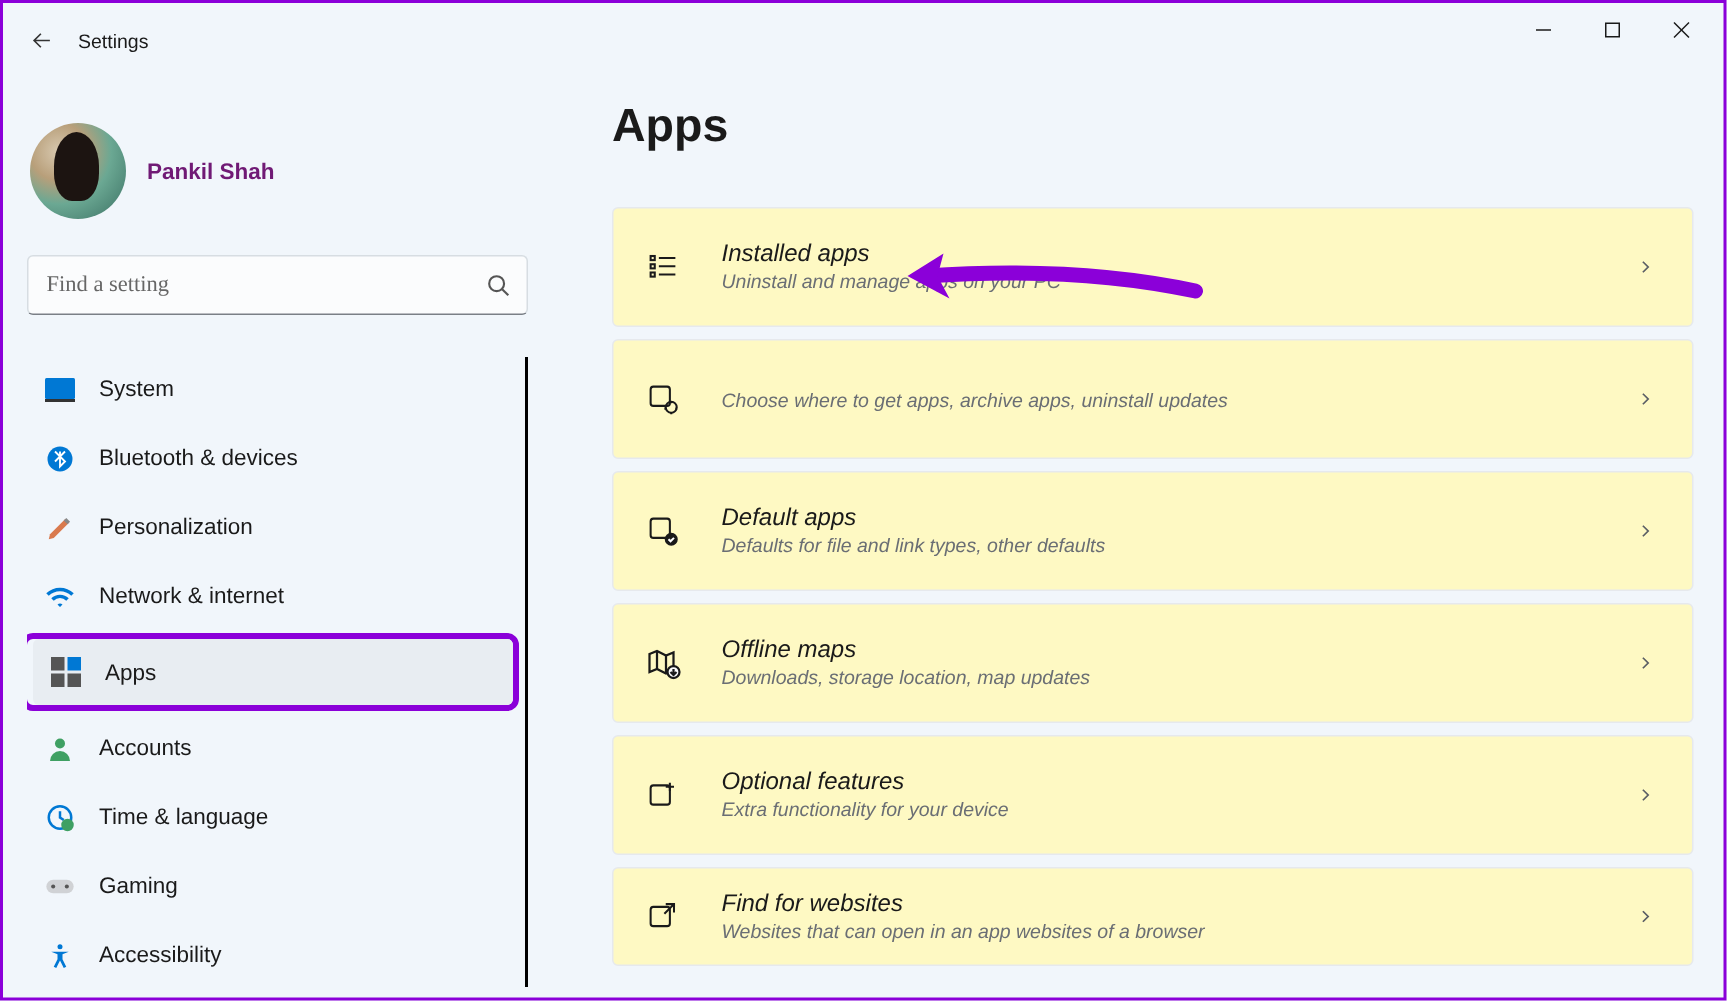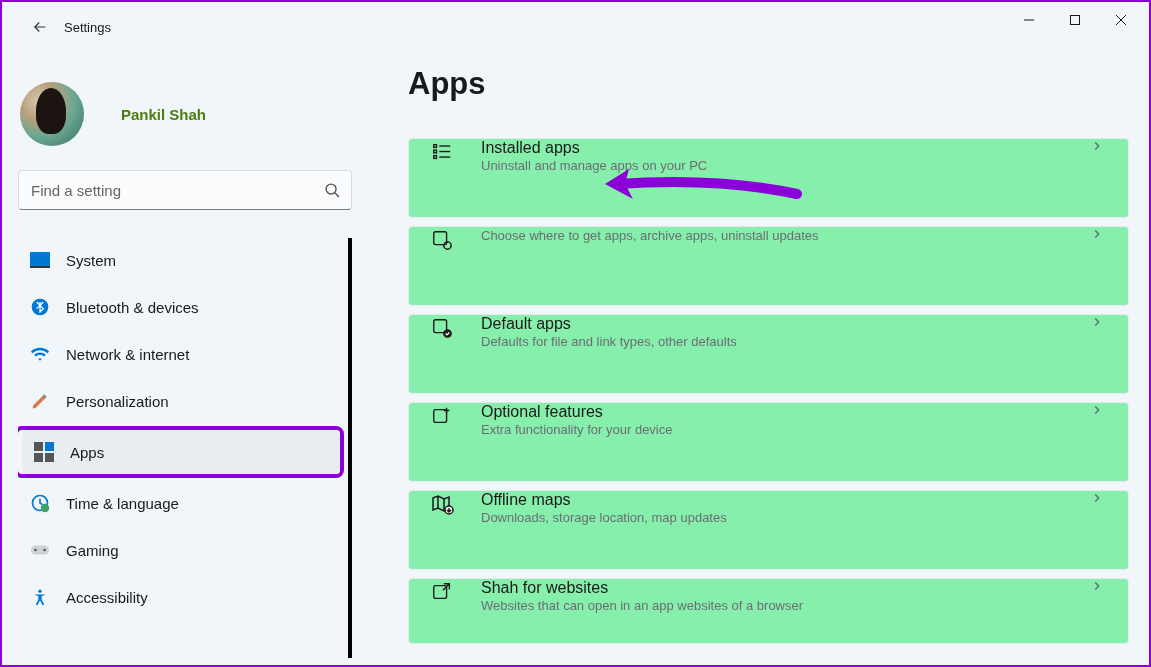--- a/index.html
+++ b/index.html
@@ -13,21 +13,21 @@
       height: 667px;
       background: #f1f6fb;
       border: 2px solid #8b00d9;
       overflow: hidden;
       position: relative;
     }
     .titlebar {
       height: 50px;
       display: flex;
       align-items: center;
-      padding-left: 20px;
+      padding-left: 8px;
       position: relative;
     }
     .back-btn {
       width: 36px;
       height: 36px;
       display: flex;
       align-items: center;
       justify-content: center;
       cursor: pointer;
     }
@@ -81,51 +81,51 @@
       top: 6px;
       left: 16px;
       width: 30px;
       height: 46px;
       background: #1c1411;
       border-radius: 50% 50% 40% 40%;
     }
     .username {
       font-size: 15px;
       font-weight: 600;
-      color: #4d7c0f;
-      margin-left: 23px;
+      color: #701a75;
     }
     .search-box {
       height: 40px;
       border: 1px solid #d7dde2;
       border-bottom: 1px solid #7a7f86;
       border-radius: 4px;
       background: #fbfcfd;
       display: flex;
       align-items: center;
       padding: 0 10px 0 12px;
       margin-bottom: 28px;
     }
     .search-input {
       flex: 1;
       border: none;
       outline: none;
       background: transparent;
       font-size: 15px;
       color: #000000;
+      font-family: Liberation Serif, serif;
     }
     .search-input::placeholder {
       color: #666;
     }
     .nav {
       display: flex;
       flex-direction: column;
       gap: 3px;
       padding-right: 4px;
-      border-right: 4px solid #000000;
+      border-right: 2px solid #000000;
       height: 420px;
       overflow: hidden;
     }
     .nav-item {
       height: 44px;
       display: flex;
       align-items: center;
       gap: 16px;
       padding: 0 12px;
       border-radius: 4px;
@@ -160,28 +160,30 @@
       color: #1a1a1a;
       margin-bottom: 36px;
     }
     .cards {
       display: flex;
       flex-direction: column;
       gap: 8px;
       max-width: 730px;
     }
     .card {
-      background: #86efac;
+      background: #fef9c3;
       border: 1px solid #e6e9ed;
       border-radius: 4px;
       height: 80px;
       display: flex;
+      align-items: center;
       padding: 0 24px 0 20px;
       cursor: pointer;
       position: relative;
+      font-style: italic;
     }
     .card-icon {
       width: 26px;
       height: 26px;
       margin-right: 26px;
       display: flex;
       align-items: center;
       justify-content: center;
     }
     .card-text {
@@ -271,50 +273,59 @@
         <span class="icon">
           <svg width="20" height="20" viewBox="0 0 24 24">
               <circle cx="12" cy="12" r="10" fill="#0078d4"></circle>
               <path d="M12 6v12l4-4-4-4 4-4-4 4-4-4m0 8l4-4" stroke="#fff" stroke-width="1.5" fill="none"></path>
             </svg>
         </span>
         <span>Bluetooth &amp; devices</span>
       </div>
       <div class="nav-item">
         <span class="icon">
-          <svg width="20" height="20" viewBox="0 0 24 24" fill="#0078d4">
-              <path d="M12 20l-2-2a3 3 0 014 0zM5 13a10 10 0 0114 0l-2 2a7 7 0 00-10 0zM1 9a16 16 0 0122 0l-2 2a13 13 0 00-18 0z"></path>
-            </svg>
-        </span>
-        <span>Network &amp; internet</span>
-      </div>
-      <div class="nav-item">
-        <span class="icon">
           <svg width="20" height="20" viewBox="0 0 24 24">
               <path d="M3 21l4-1 12-12-3-3L4 17z" fill="#d97a4e"></path>
               <path d="M16 5l3 3" stroke="#888" stroke-width="3"></path>
             </svg>
         </span>
         <span>Personalization</span>
+      </div>
+      <div class="nav-item">
+        <span class="icon">
+          <svg width="20" height="20" viewBox="0 0 24 24" fill="#0078d4">
+              <path d="M12 20l-2-2a3 3 0 014 0zM5 13a10 10 0 0114 0l-2 2a7 7 0 00-10 0zM1 9a16 16 0 0122 0l-2 2a13 13 0 00-18 0z"></path>
+            </svg>
+        </span>
+        <span>Network &amp; internet</span>
       </div>
       <div class="highlight-box">
         <div class="nav-item active">
           <span class="icon">
             <svg width="20" height="20" viewBox="0 0 20 20">
                 <rect x="0" y="0" width="9" height="9" fill="#555"></rect>
                 <rect x="11" y="0" width="9" height="9" fill="#0078d4"></rect>
                 <rect x="0" y="11" width="9" height="9" fill="#555"></rect>
                 <rect x="11" y="11" width="9" height="9" fill="#555"></rect>
               </svg>
           </span>
           <span>Apps</span>
         </div>
       </div>
       <div class="nav-item">
         <span class="icon">
+          <svg width="20" height="20" viewBox="0 0 24 24" fill="#3fa063">
+              <circle cx="12" cy="8" r="4"></circle>
+              <path d="M4 22a8 8 0 0116 0z"></path>
+            </svg>
+        </span>
+        <span>Accounts</span>
+      </div>
+      <div class="nav-item">
+        <span class="icon">
           <svg width="20" height="20" viewBox="0 0 24 24">
               <circle cx="12" cy="12" r="9" fill="none" stroke="#0078d4" stroke-width="2"></circle>
               <path d="M12 7v5l3 2" stroke="#0078d4" stroke-width="2" fill="none"></path>
               <circle cx="18" cy="18" r="5" fill="#3fa063"></circle>
             </svg>
         </span>
         <span>Time &amp; language</span>
       </div>
       <div class="nav-item">
         <span class="icon">
@@ -390,61 +401,61 @@
           <div class="card-title">Default apps</div>
           <div class="card-desc">Defaults for file and link types, other defaults</div>
         </div>
         <svg class="chevron" width="14" height="14" viewBox="0 0 24 24" fill="none" stroke="currentColor" stroke-width="2">
             <path d="M9 18l6-6-6-6"></path>
           </svg>
       </div>
 
       <div class="card">
         <span class="card-icon">
-          <svg width="22" height="22" viewBox="0 0 24 24" fill="none" stroke="#1a1a1a" stroke-width="1.5">
-              <rect x="3" y="5" width="14" height="14" rx="2"></rect>
-              <path d="M17 3v6m-3-3h6"></path>
-            </svg>
-        </span>
-        <div class="card-text">
-          <div class="card-title">Optional features</div>
-          <div class="card-desc">Extra functionality for your device</div>
-        </div>
-        <svg class="chevron" width="14" height="14" viewBox="0 0 24 24" fill="none" stroke="currentColor" stroke-width="2">
-            <path d="M9 18l6-6-6-6"></path>
-          </svg>
-      </div>
-
-      <div class="card">
-        <span class="card-icon">
           <svg width="24" height="22" viewBox="0 0 24 22" fill="none" stroke="#1a1a1a" stroke-width="1.5">
               <path d="M3 5l5-2 6 3 5-2v12l-5 2-6-3-5 2z"></path>
               <path d="M8 3v12m6-9v12"></path>
               <circle cx="19" cy="17" r="4" fill="#fbfcfd"></circle>
               <path d="M19 15v4m-2-2l2 2 2-2"></path>
             </svg>
         </span>
         <div class="card-text">
           <div class="card-title">Offline maps</div>
           <div class="card-desc">Downloads, storage location, map updates</div>
         </div>
         <svg class="chevron" width="14" height="14" viewBox="0 0 24 24" fill="none" stroke="currentColor" stroke-width="2">
             <path d="M9 18l6-6-6-6"></path>
           </svg>
       </div>
 
+      <div class="card">
+        <span class="card-icon">
+          <svg width="22" height="22" viewBox="0 0 24 24" fill="none" stroke="#1a1a1a" stroke-width="1.5">
+              <rect x="3" y="5" width="14" height="14" rx="2"></rect>
+              <path d="M17 3v6m-3-3h6"></path>
+            </svg>
+        </span>
+        <div class="card-text">
+          <div class="card-title">Optional features</div>
+          <div class="card-desc">Extra functionality for your device</div>
+        </div>
+        <svg class="chevron" width="14" height="14" viewBox="0 0 24 24" fill="none" stroke="currentColor" stroke-width="2">
+            <path d="M9 18l6-6-6-6"></path>
+          </svg>
+      </div>
+
       <div class="card last-cut">
         <span class="card-icon">
           <svg width="22" height="22" viewBox="0 0 24 24" fill="none" stroke="#1a1a1a" stroke-width="1.5">
               <rect x="3" y="5" width="14" height="14" rx="2"></rect>
               <path d="M14 3h6v6m0-6L13 10"></path>
             </svg>
         </span>
         <div class="card-text">
-          <div class="card-title">Shah for websites</div>
+          <div class="card-title">Find for websites</div>
           <div class="card-desc">Websites that can open in an app websites of a browser</div>
         </div>
         <svg class="chevron" width="14" height="14" viewBox="0 0 24 24" fill="none" stroke="currentColor" stroke-width="2">
             <path d="M9 18l6-6-6-6"></path>
           </svg>
       </div>
     </div>
   </div>
 </div>
 

